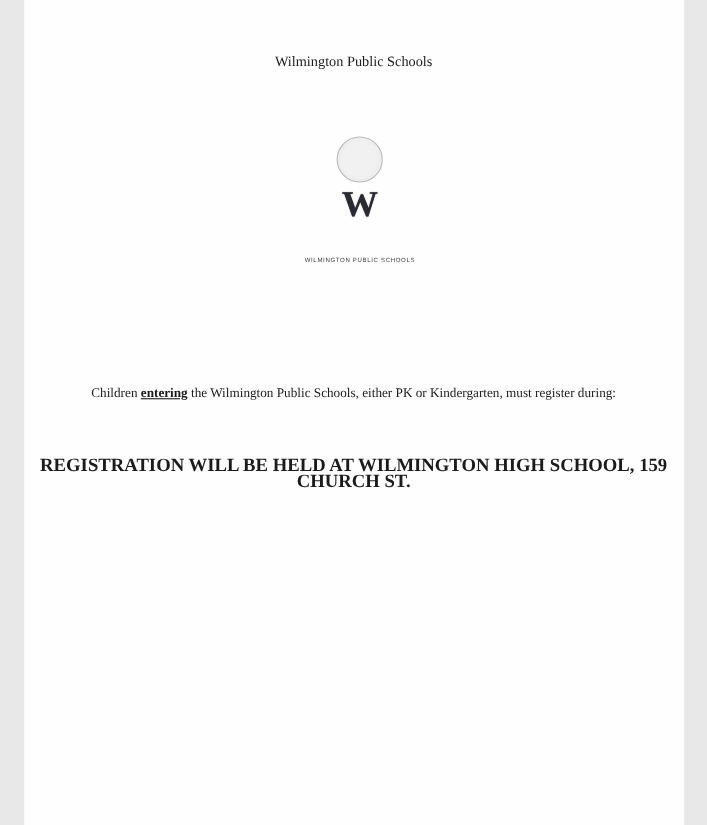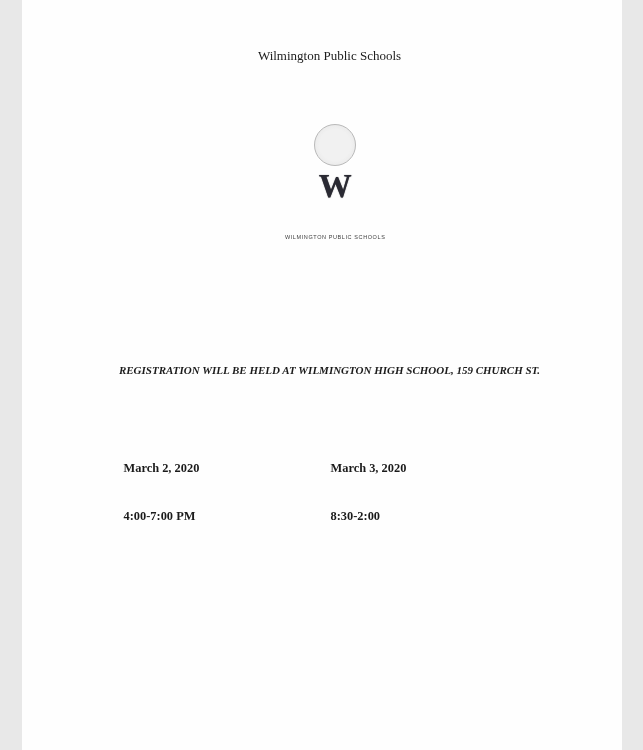--- a/index.html
+++ b/index.html
@@ -2,21 +2,21 @@
 <html><head>
 <meta charset="utf-8">
 <style>
   html,body { margin:0; padding:0; background:#e8e8e8; }
   .page {
     position:relative;
     width:600px; height:750px;
     margin:0 auto;
     background:#fefefe;
     box-sizing:border-box;
-    padding:5px 10px 4px 26px;
+    padding:5px 10px 4px 10px;
     font-family:"Liberation Serif", serif;
     font-size:11.4px;
     line-height:14.2px;
     color:#1b1b1b;
     overflow:hidden;
     white-space:pre-wrap;
   }
   .center { text-align:center; }
   .hdr-line { font-size:13px; line-height:16px; }
   .logo-wrap { margin-top:3px; }
@@ -37,21 +37,21 @@
     position:relative; display:block;
     font-family:"Liberation Sans", sans-serif;
     font-size:5.5px; line-height:7px; letter-spacing:0.6px; color:#3c3c3c;
   }
   .doc-title {
     margin-top:9px;
     font-size:12.9px; font-weight:bold; text-decoration:underline;
     letter-spacing:0.2px; line-height:16px;
   }
   .intro { margin-top:9px; font-size:12px; line-height:15px; }
-  .venue { margin-top:8px; font-size:11px; font-weight:bold; font-style:italic; line-height:15px; }
+  .venue { margin-top:8px; font-size:17px; font-weight:bold; line-height:15px; }
   .sessions { display:flex; margin-top:7px; padding-left:76px; }
   .session { width:207px; font-size:12.4px; font-weight:bold; line-height:16px; }
   .f-b { font-weight:bold; }
   .f-u { text-decoration:underline; }
 </style>
 </head>
 <body>
 
 <div class="page">
 
@@ -59,33 +59,24 @@
 
   <div class="center logo-wrap">
     <div class="logo">
       <div class="logo-seal"></div>
       <span class="logo-w">W</span>
       <span class="logo-caption">WILMINGTON PUBLIC SCHOOLS</span>
     </div>
   </div>
 
 
+  <div class="center intro"><span>Children </span><span class="f-b f-u">entering</span><span> the Wilmington Public Schools, either PK or Kindergarten, must register during:</span></div>
 
   <div class="center venue">REGISTRATION WILL BE HELD AT WILMINGTON HIGH SCHOOL, 159 CHURCH ST.</div>
 
-  <div class="sessions">
-    <div class="session">
-      <div>March 2, 2020</div>
-      <div>4:00-7:00 PM</div>
-    </div>
-    <div class="session">
-      <div>March 3, 2020</div>
-      <div>8:30-2:00</div>
-    </div>
-  </div>
 
   
 
   
 
   
 
   
 
   

